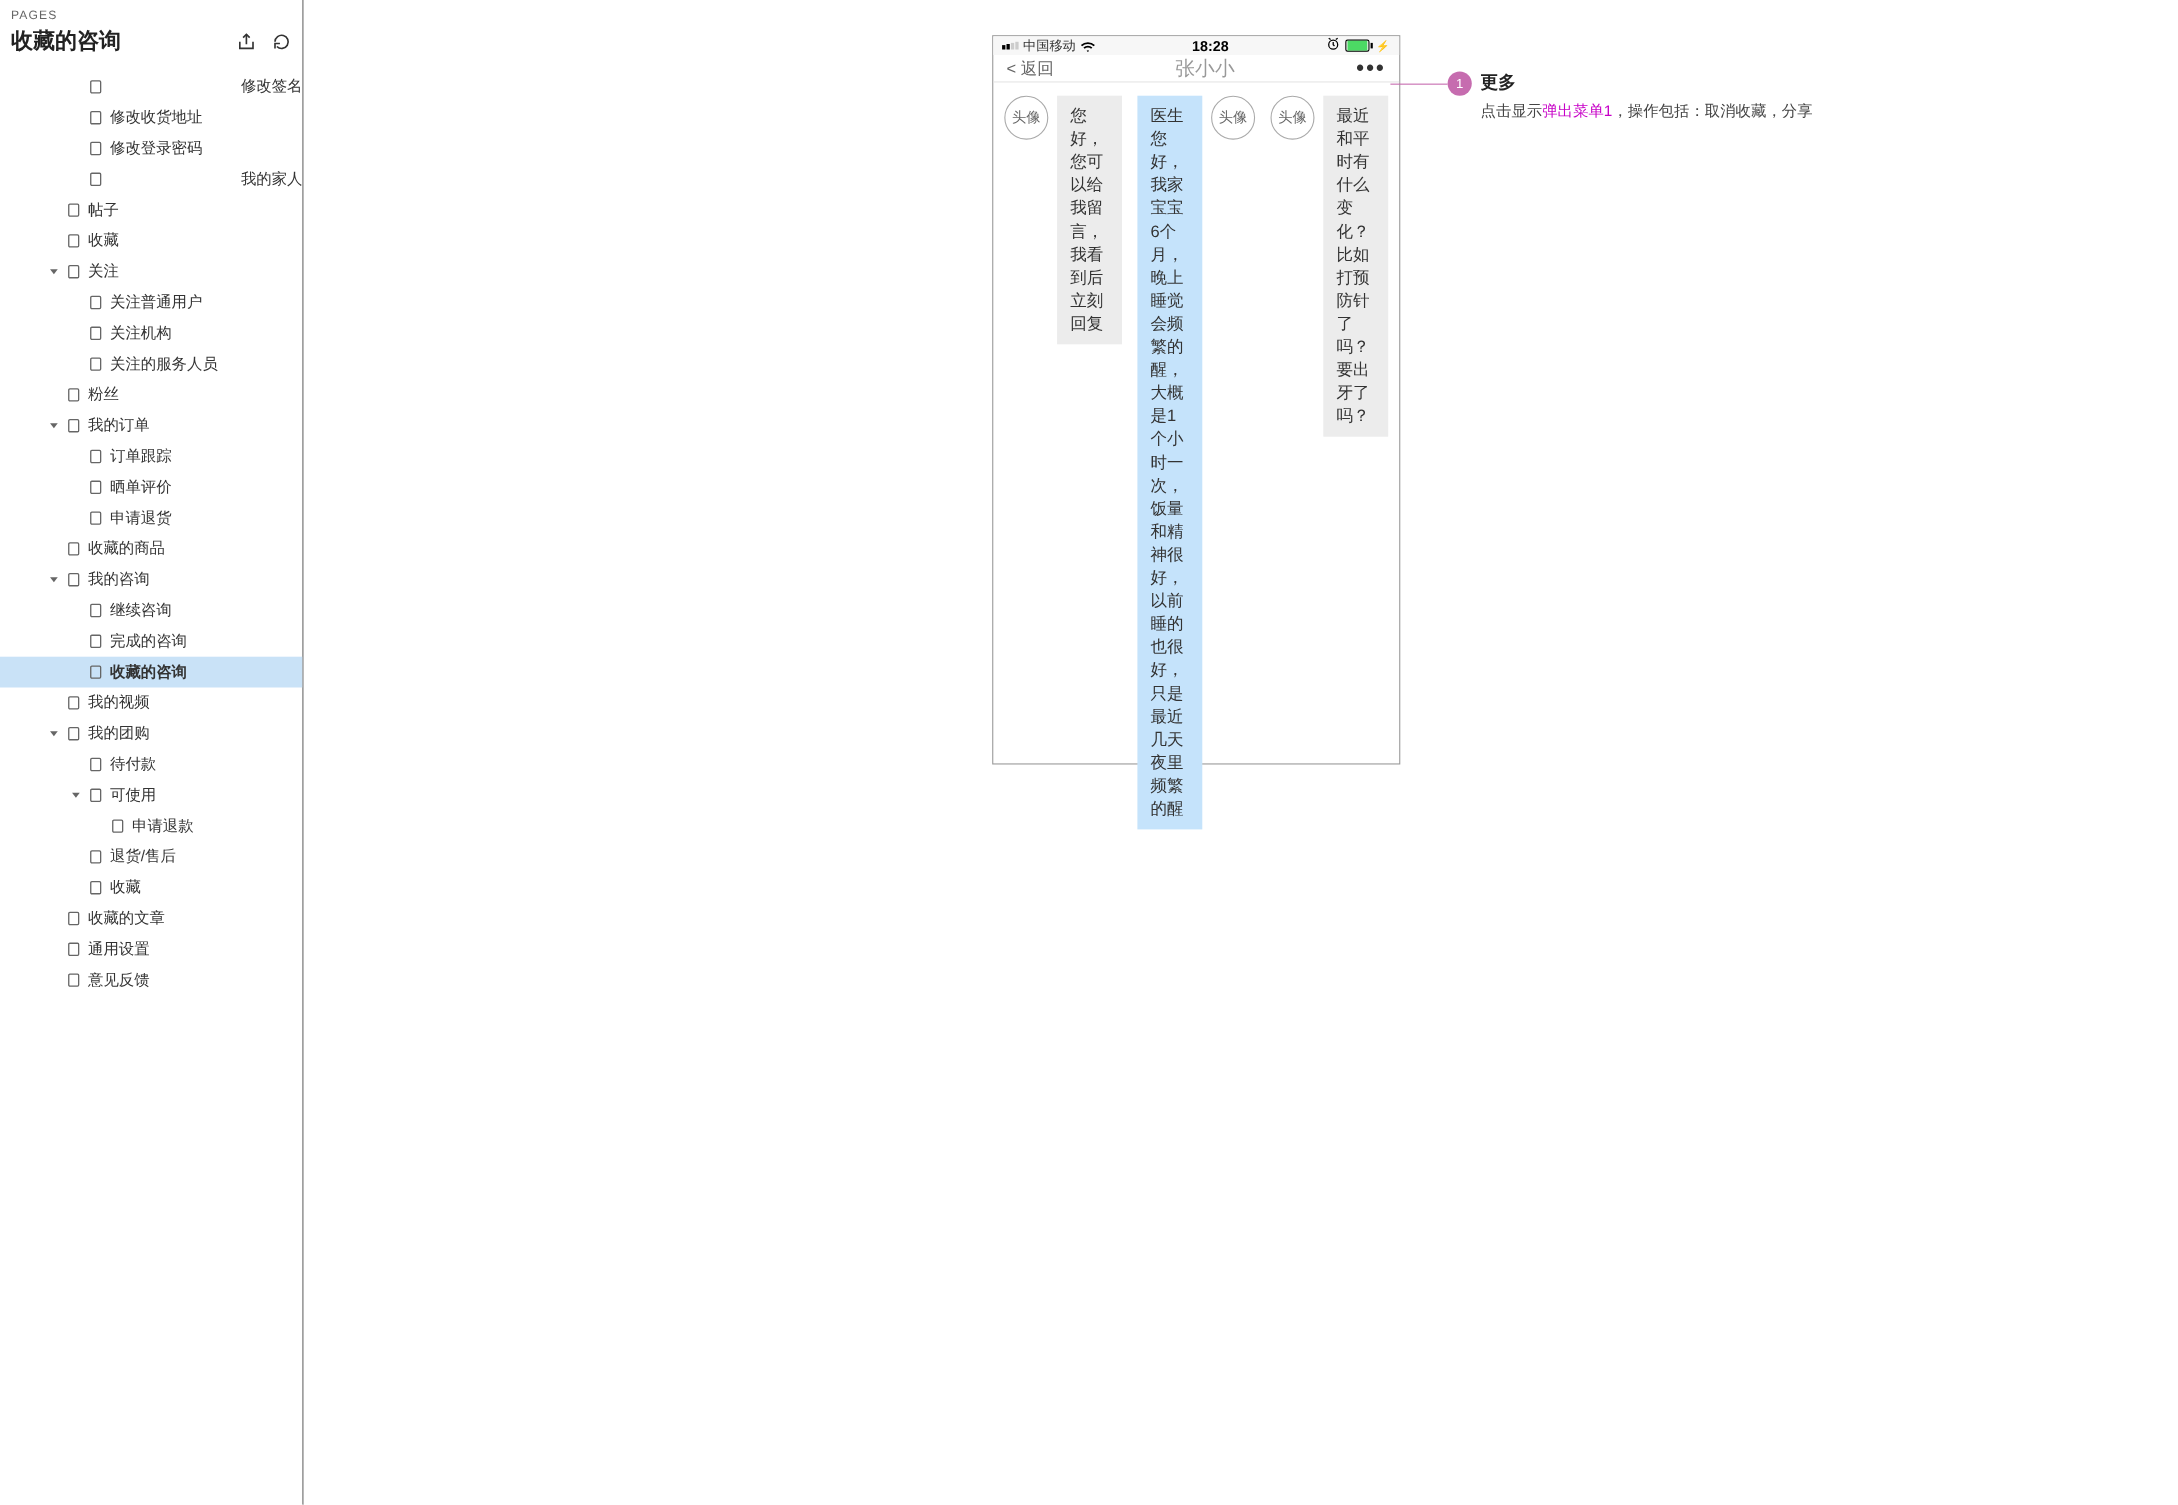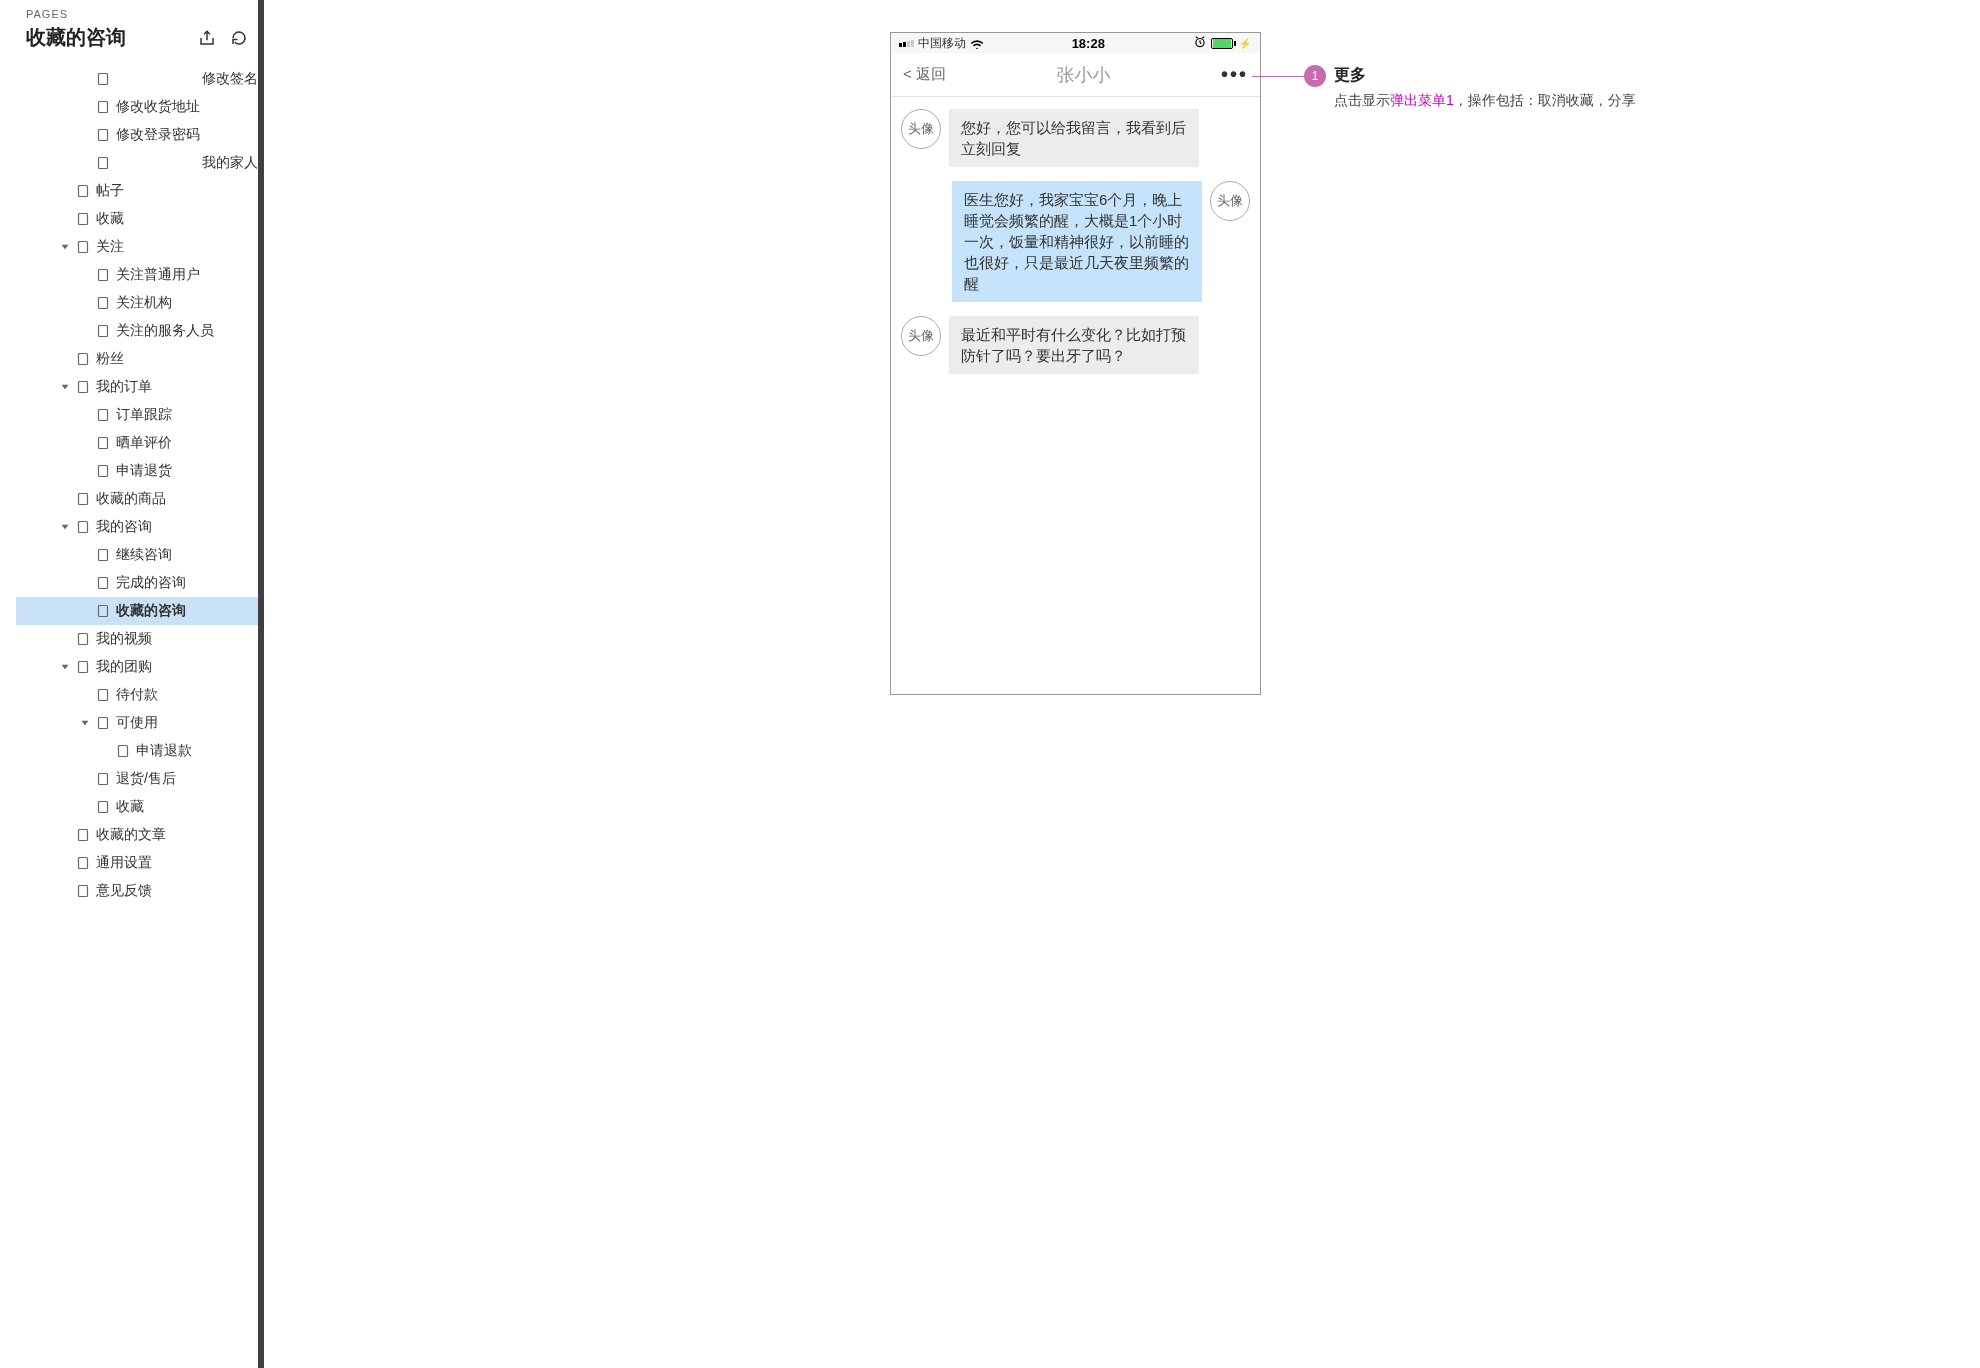--- a/index.html
+++ b/index.html
@@ -1,20 +1,20 @@
 <!DOCTYPE html>
 <html><head>
 <meta charset="utf-8">
 <style>
 * { margin: 0; padding: 0; box-sizing: border-box; }
 body { font-family: -apple-system, "Microsoft YaHei", sans-serif; font-size: 14px; color: #333; background: #fff; overflow: hidden; }
 .app { display: flex; height: 100vh; }
 
 
-.sidebar { width: 248px; border-right: 6px solid #404040; display: flex; flex-direction: column; background: #fff; margin-left: 16px; }
+.sidebar { width: 276px; border-right: 1px solid #404040; display: flex; flex-direction: column; background: #fff; }
 .sidebar-header { padding: 8px 10px 6px; }
 .pages-label { font-size: 11px; color: #666; letter-spacing: 1px; }
 .sidebar-title-row { display: flex; align-items: center; justify-content: space-between; margin-top: 4px; }
 .sidebar-title { font-size: 20px; font-weight: 600; color: #222; }
 .sidebar-actions { display: flex; gap: 14px; }
 .sidebar-action-icon { width: 18px; height: 18px; cursor: pointer; color: #333; }
 .tree { flex: 1; overflow-y: auto; padding-top: 8px; }
 .tree::-webkit-scrollbar { width: 14px; }
 .tree::-webkit-scrollbar-thumb { background: #c9c9c9; border-radius: 2px; }
 .tree::-webkit-scrollbar-track { background: #f0f0f0; }
@@ -43,21 +43,21 @@
 .battery-fill { width: 18px; height: 9px; background: #4cd964; margin-left: 1px; }
 .battery-cap { width: 2px; height: 5px; background: #000; margin-left: 1px; }
 
 
 .nav-header { height: 44px; border-bottom: 1px solid #e5e5e5; display: flex; align-items: center; justify-content: space-between; padding: 0 12px; }
 .nav-back { color: #666; font-size: 15px; cursor: pointer; }
 .nav-title { color: #999; font-size: 18px; }
 .nav-more { font-size: 20px; letter-spacing: 2px; color: #333; cursor: pointer; font-weight: bold; }
 
 
-.chat-body { flex: 1; padding: 12px 10px; display: flex; flex-direction: column; gap: 14px; }
+.chat-body { flex: 1; padding: 12px 10px; display: flex; flex-direction: row; gap: 14px; }
 .msg-row { display: flex; gap: 8px; align-items: flex-start; }
 .msg-row.me { flex-direction: row-reverse; }
 .avatar { width: 40px; height: 40px; border-radius: 50%; border: 1px solid #aaa; display: flex; align-items: center; justify-content: center; font-size: 13px; color: #666; flex-shrink: 0; background: #fff; }
 .bubble { max-width: 250px; padding: 8px 12px; font-size: 15px; line-height: 1.4; }
 .bubble.other { background: #ececec; color: #333; }
 .bubble.mine { background: #c5e3fb; color: #333; }
 
 
 .annotation { position: absolute; display: flex; align-items: flex-start; }
 .annotation-line { border-top: 1px solid #c66caf; height: 1px; margin-top: 11px; }

